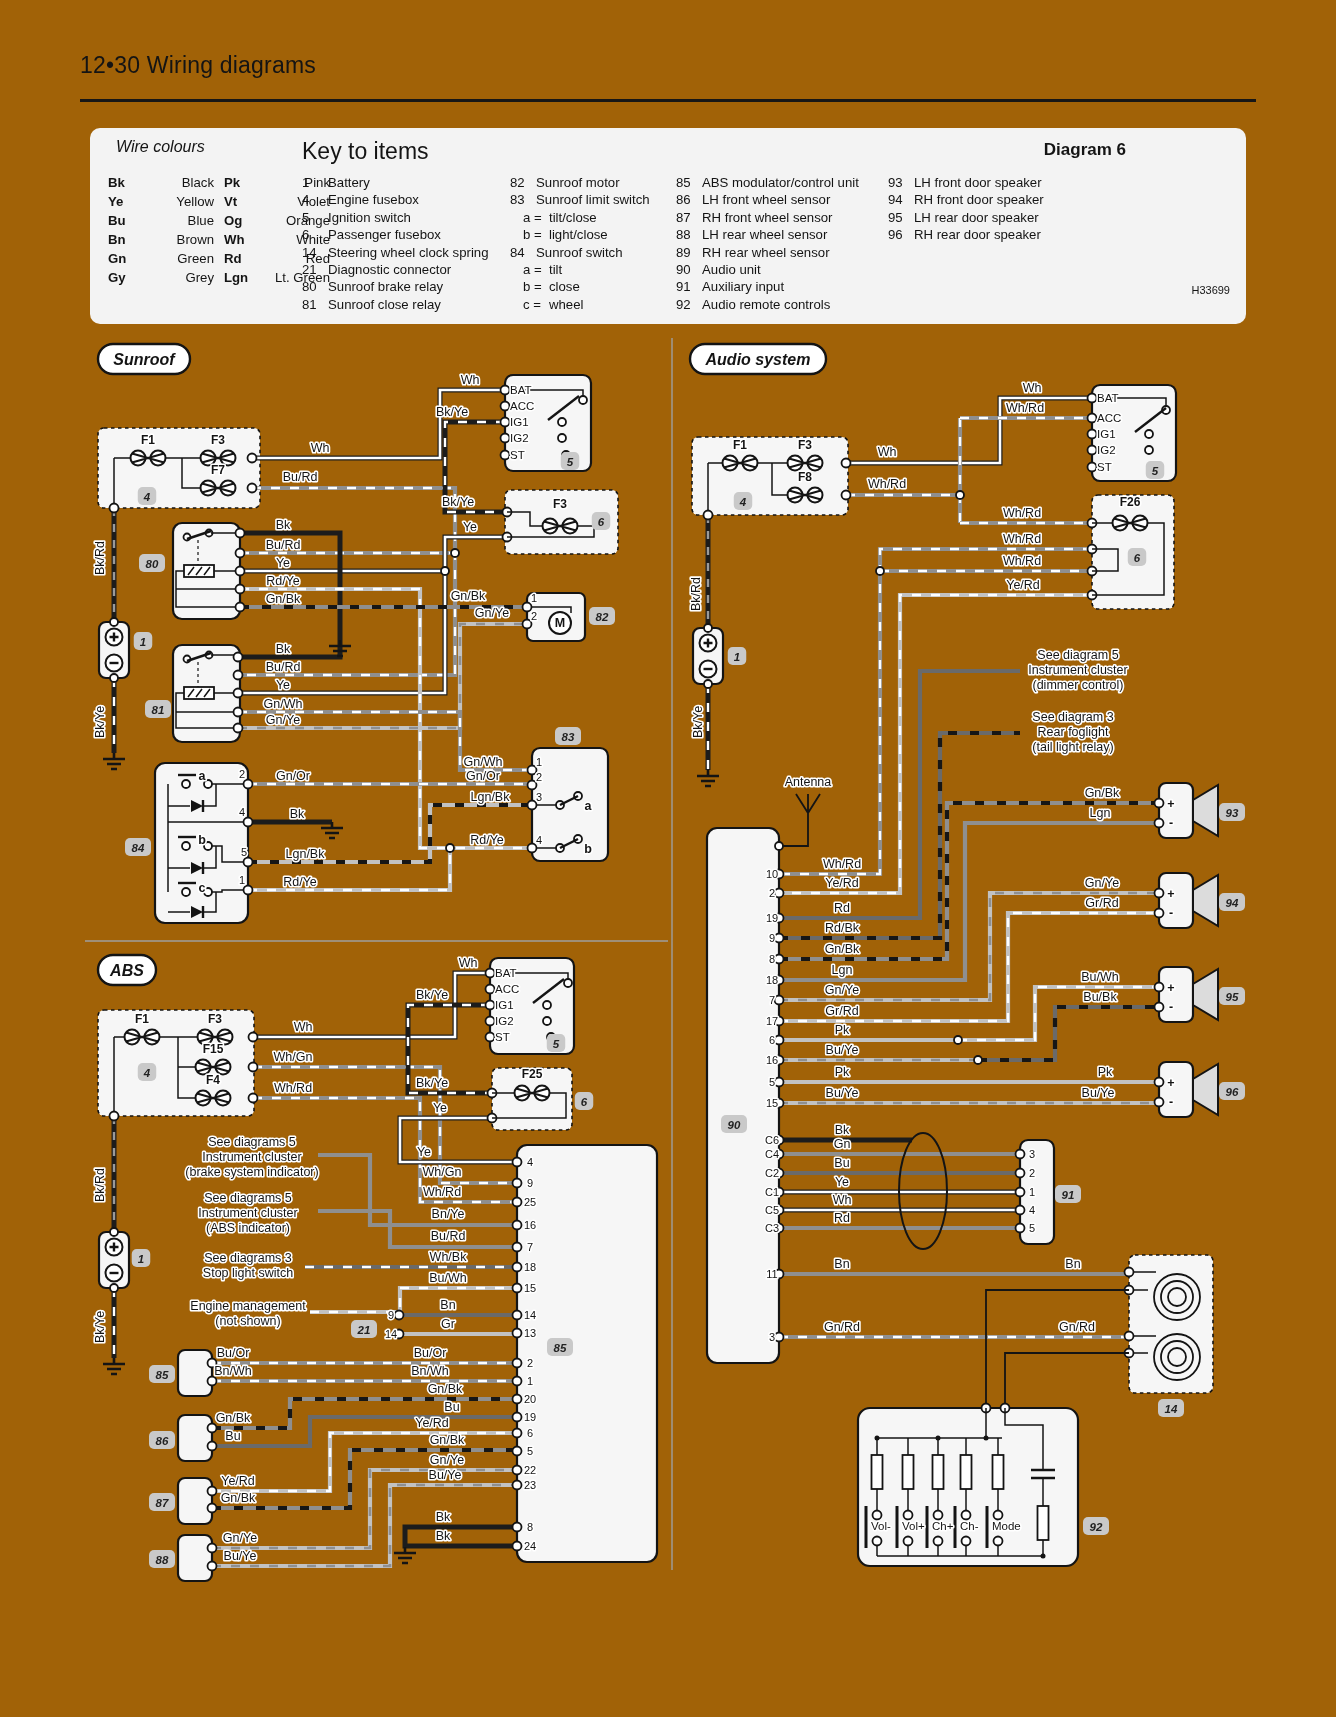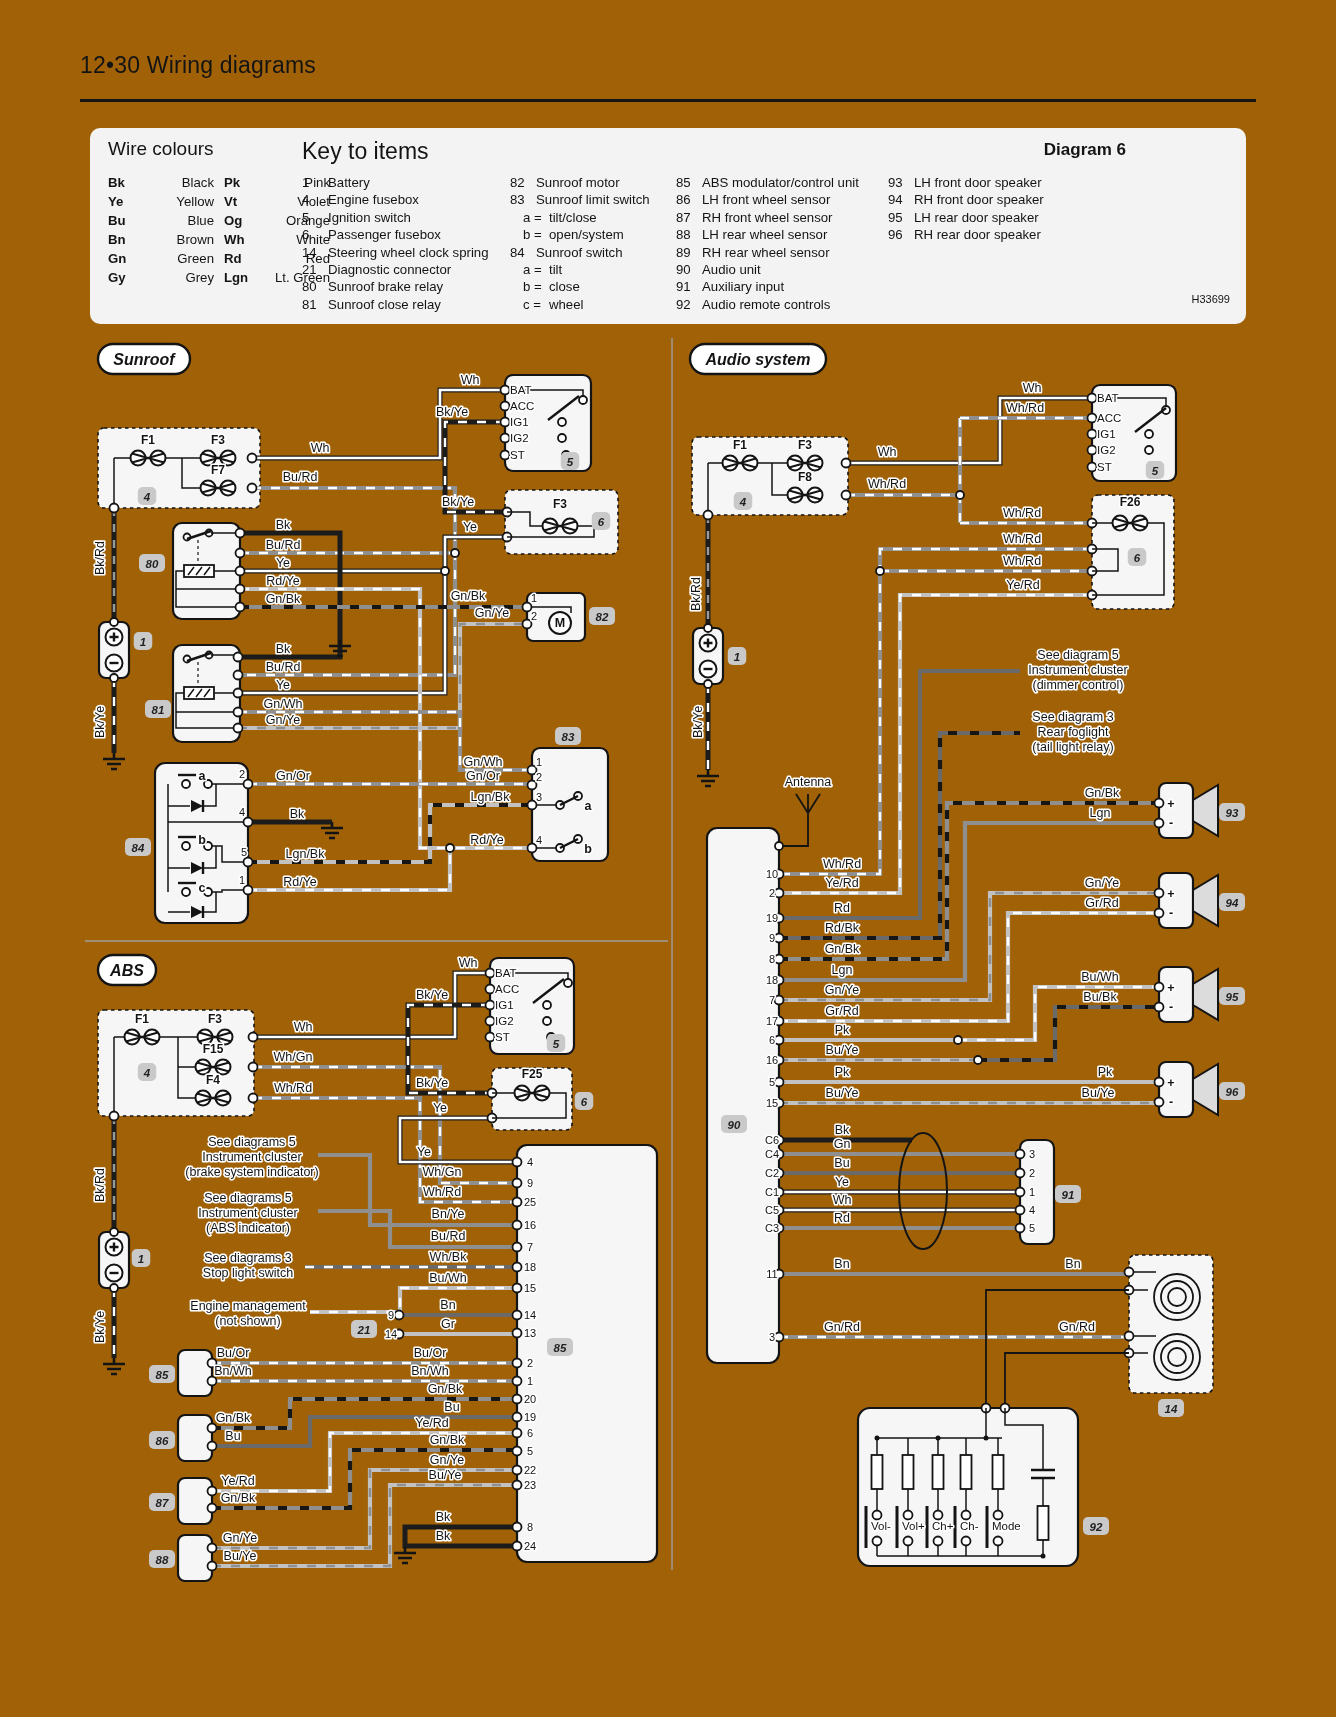--- a/index.html
+++ b/index.html
@@ -1,32 +1,32 @@
 <!DOCTYPE html>
 <html><head>
 <meta charset="utf-8">
 <style>
   html,body{margin:0;padding:0;background:#fff;}
   .page{position:relative;width:1336px;height:1717px;background:#a16207;overflow:hidden;
         font-family:"Liberation Sans",sans-serif;color:#141414;padding-left:38px;}
   .hdr{position:absolute;left:80px;top:52px;font-size:23px;letter-spacing:.2px;}
   .rule{position:absolute;left:80px;top:99px;width:1176px;height:3px;background:#161616;}
   .legend{position:absolute;left:90px;top:128px;width:1156px;height:196px;background:#f3f3f3;border-radius:10px;}
-  .lg-title{position:absolute;left:18px;top:10px;font-size:19px;}
+  .lg-title{position:absolute;left:26px;top:10px;font-size:16px;font-style:italic;}
   .key-title{position:absolute;left:212px;top:10px;font-size:23px;}
   .diagno{position:absolute;right:120px;top:12px;font-size:17px;font-weight:bold;margin-left:28px;}
   .colours{position:absolute;left:18px;top:47px;display:flex;gap:10px;}
   .lgcol .lgrow{display:flex;height:19px;font-size:13.2px;align-items:baseline;}
   .lgab{font-weight:bold;width:36px;}
   .lgnm{width:70px;text-align:right;}
   .keycol{position:absolute;top:47px;}
   .krow{display:flex;height:17.4px;font-size:13.2px;align-items:baseline;}
   .krow.ind{padding-left:13px;}
   .knum{width:26px;flex:none;}
-  .refno{position:absolute;right:16px;bottom:19px;font-size:11px;}
+  .refno{position:absolute;right:16px;bottom:28px;font-size:11px;}
   svg{position:absolute;left:0;top:0;}
   
   .wb{stroke:#1c1c1c;stroke-width:5;fill:none}
   .wg{stroke:#8f8f8f;stroke-width:4.2;fill:none}
   .wd{stroke:#6a6a6a;stroke-width:4.2;fill:none}
   .wl{stroke:#c2c2c2;stroke-width:4.2;fill:none}
   .ow{stroke:#ffffff;stroke-width:2.4;fill:none;stroke-dasharray:9 10}
   .owh{stroke:#ffffff;stroke-width:2.6;fill:none}
   .ob{stroke:#161616;stroke-width:4.2;fill:none;stroke-dasharray:9 13}
   .ogd{stroke:#8f8f8f;stroke-width:2.6;fill:none;stroke-dasharray:9 10}
@@ -160,21 +160,21 @@
         <div class="krow">
           <span class="knum">83</span>
           <span class="ktxt">Sunroof limit switch</span>
         </div>
         <div class="krow ind">
           <span class="knum">a =</span>
           <span class="ktxt">tilt/close</span>
         </div>
         <div class="krow ind">
           <span class="knum">b =</span>
-          <span class="ktxt">open/system</span>
+          <span class="ktxt">light/close</span>
         </div>
         <div class="krow">
           <span class="knum">84</span>
           <span class="ktxt">Sunroof switch</span>
         </div>
         <div class="krow ind">
           <span class="knum">a =</span>
           <span class="ktxt">tilt</span>
         </div>
         <div class="krow ind">

